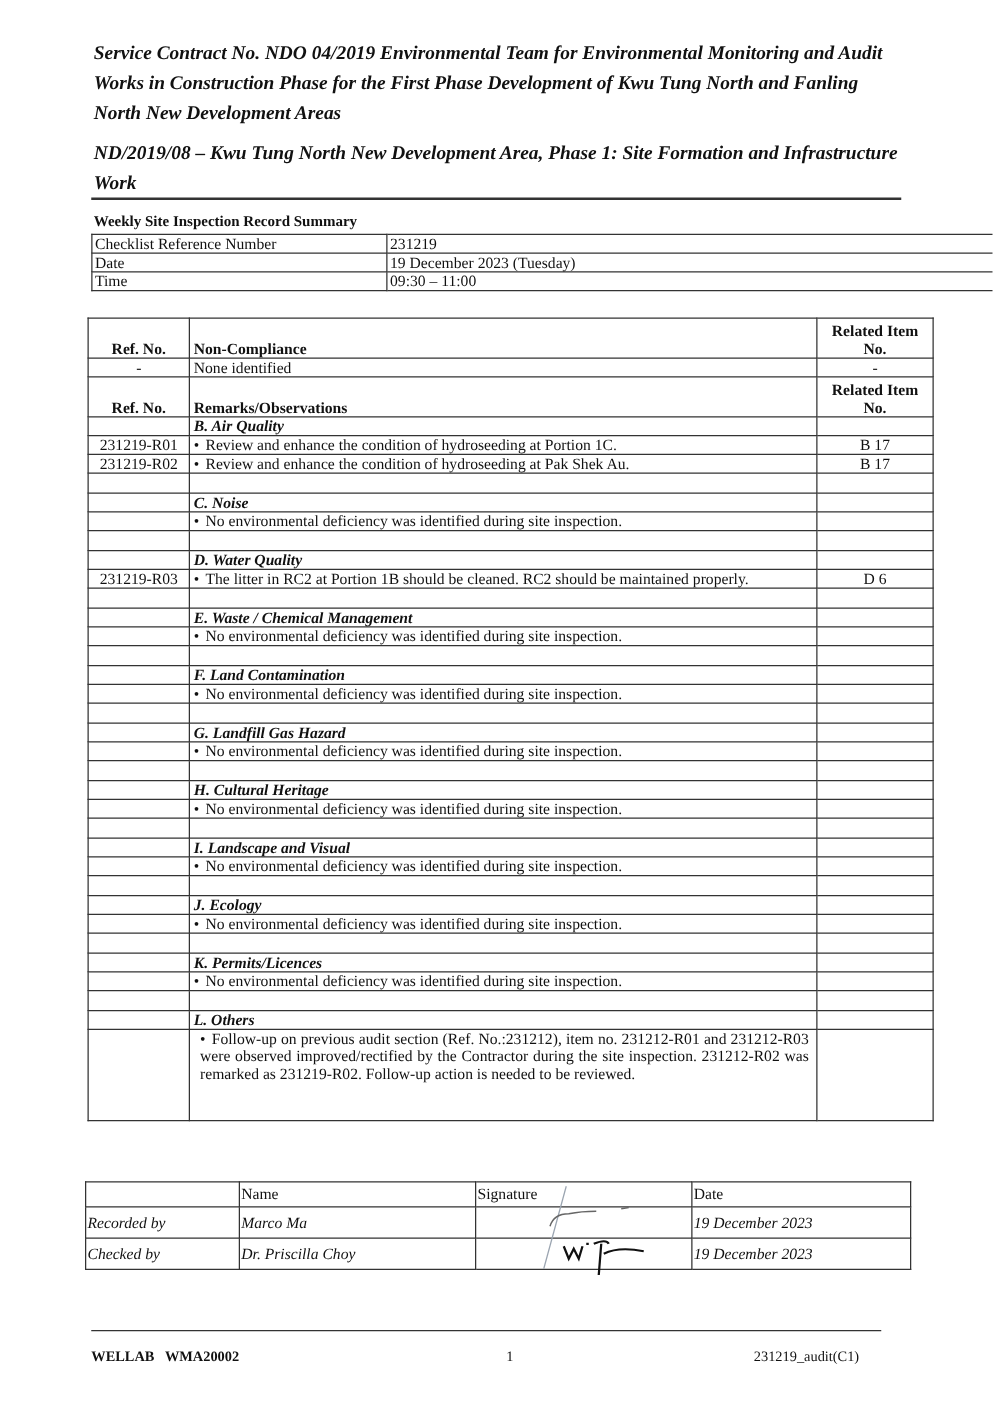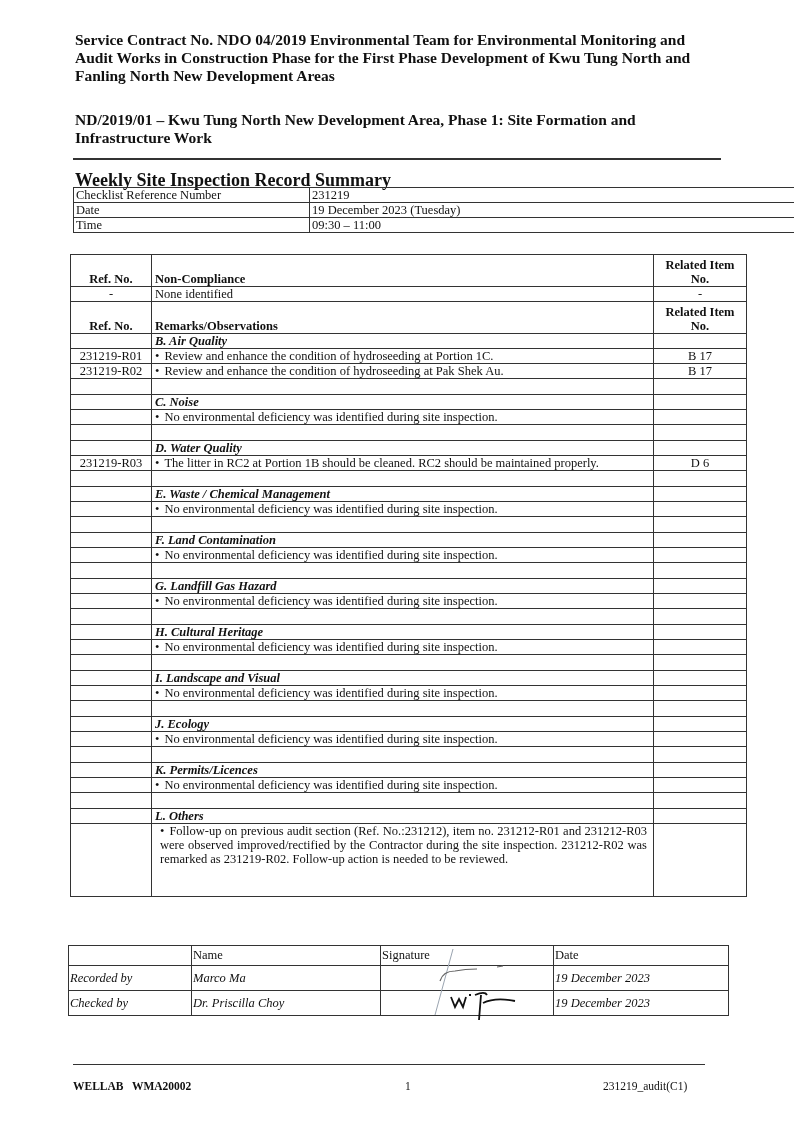--- a/index.html
+++ b/index.html
@@ -1,23 +1,23 @@
 <!DOCTYPE html>
 <html><head>
 <meta charset="utf-8">
 <style>
   html, body { margin: 0; padding: 0; background: #ffffff; }
   body { width: 794px; height: 1123px; position: relative; overflow: hidden;
          font-family: "Liberation Serif", "DejaVu Serif", serif; color: #111; }
-  .title { position: absolute; left: 75px; width: 650px; font-weight: bold;
-           font-size: 15.5px; line-height: 18px; }
+  .title { position: absolute; left: 75px; width: 650px; font-style: italic; font-weight: bold;
+           font-size: 15.5px; line-height: 24px; }
   .t1 { top: 31px; }
   .t2 { top: 111px; }
   .rule { position: absolute; left: 73px; width: 648px; top: 158px; height: 0; border-top: 2px solid #333; }
-  .summary-title { position: absolute; left: 75px; top: 170px; font-weight: bold; font-size: 18px; }
+  .summary-title { position: absolute; left: 75px; top: 170px; font-weight: bold; font-size: 12px; }
   table { border-collapse: collapse; position: absolute; }
   .summary { left: 73px; top: 187px; width: 734px; font-size: 12.5px; }
   .summary td { border: 1.5px solid #333; padding: 0 2px; height: 14px; line-height: 14px; }
   .summary td.k { width: 231px; }
   .main { left: 70px; top: 254px; width: 677px; font-size: 12.5px; }
   .main td { border-left: 1.5px solid #333; border-right: 1.5px solid #333; border-top: 1.5px solid #333; border-bottom: 1.5px solid #333;
              padding: 0 3px; line-height: 14px; vertical-align: bottom; }
   .main td.ref { width: 74px; text-align: center; }
   .main td.rel { width: 86px; text-align: center; }
   .main .hdr td { font-weight: bold; }
@@ -32,21 +32,21 @@
   .footer { position: absolute; top: 1080px; font-size: 11.5px; }
   .f-left { left: 73px; font-weight: bold; }
   .f-mid { left: 405px; }
   .f-right { left: 603px; }
   .sigsvg { position: absolute; left: 425px; top: 945px; width: 110px; height: 80px; pointer-events: none; }
 </style>
 </head>
 <body>
 
 <div class="title t1">Service Contract No. NDO 04/2019 Environmental Team for Environmental Monitoring and Audit Works in Construction Phase for the First Phase Development of Kwu Tung North and Fanling North New Development Areas</div>
-<div class="title t2">ND/2019/01 – Kwu Tung North New Development Area, Phase 1: Site Formation and Infrastructure Work</div>
+<div class="title t2">ND/2019/08 – Kwu Tung North New Development Area, Phase 1: Site Formation and Infrastructure Work</div>
 <div class="rule"></div>
 
 <div class="summary-title">Weekly Site Inspection Record Summary</div>
 <table class="summary">
   <tbody>
       <tr>
     <td class="k">Checklist Reference Number</td>
     <td>231219</td>
   </tr>
   <tr>

